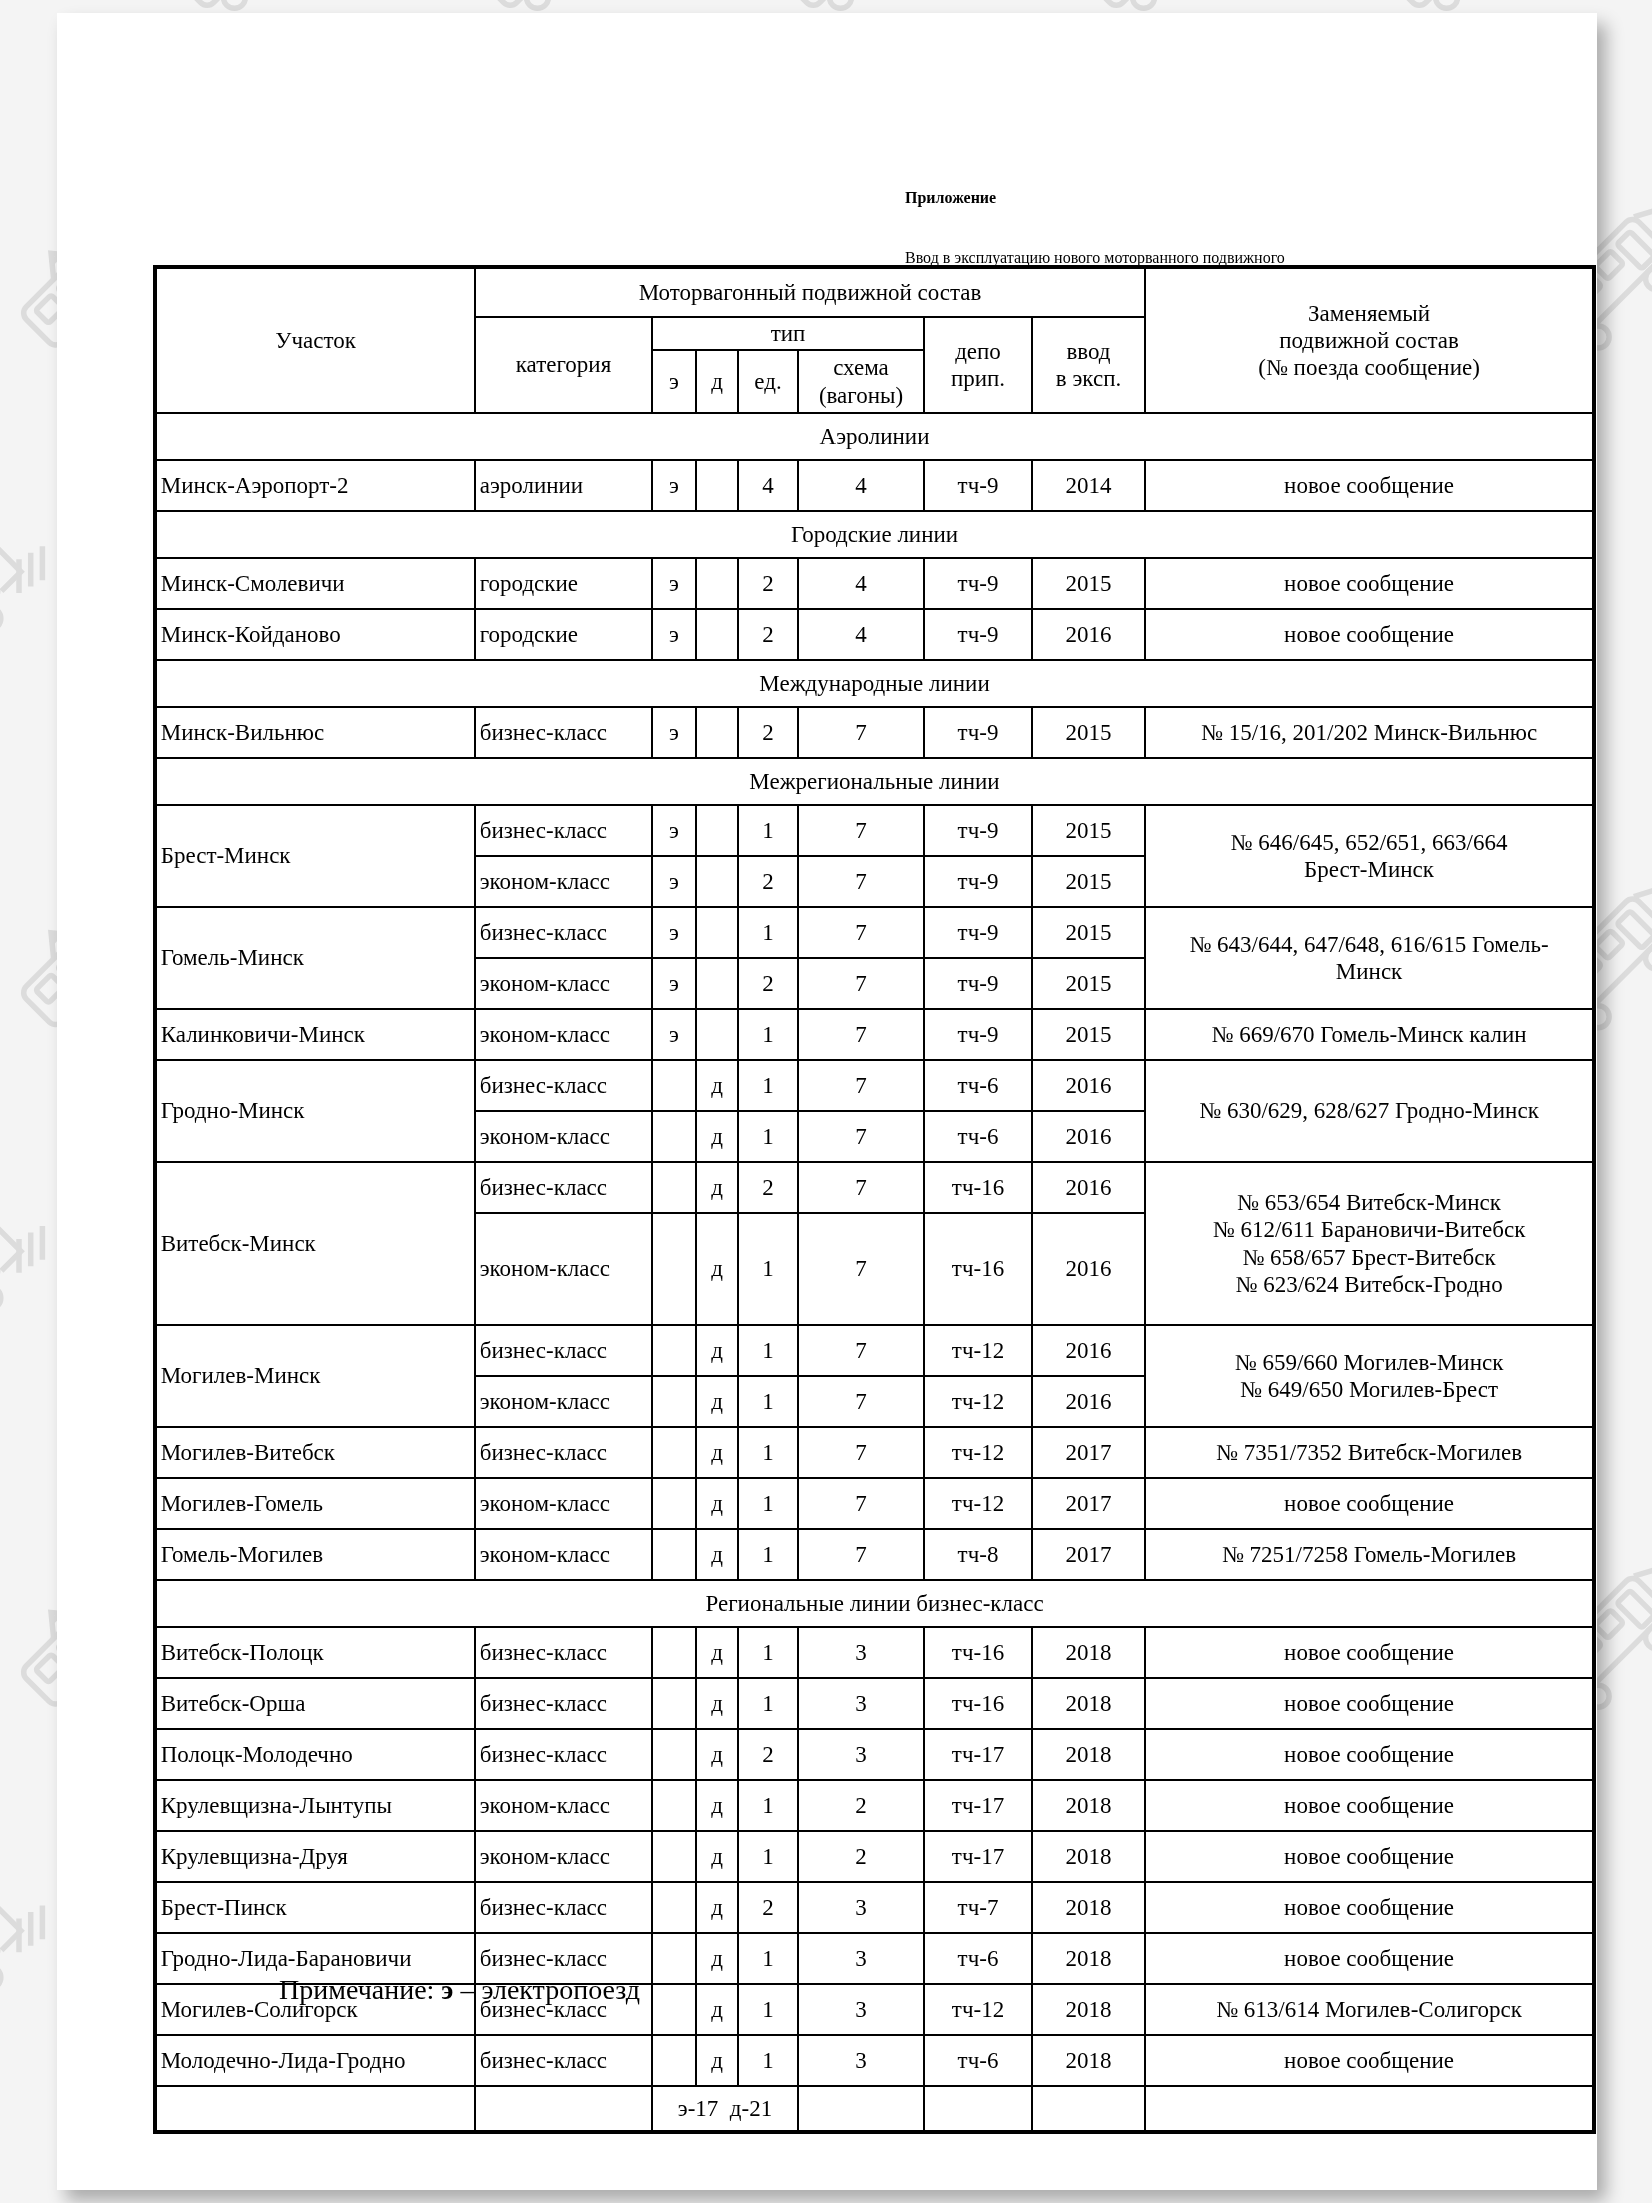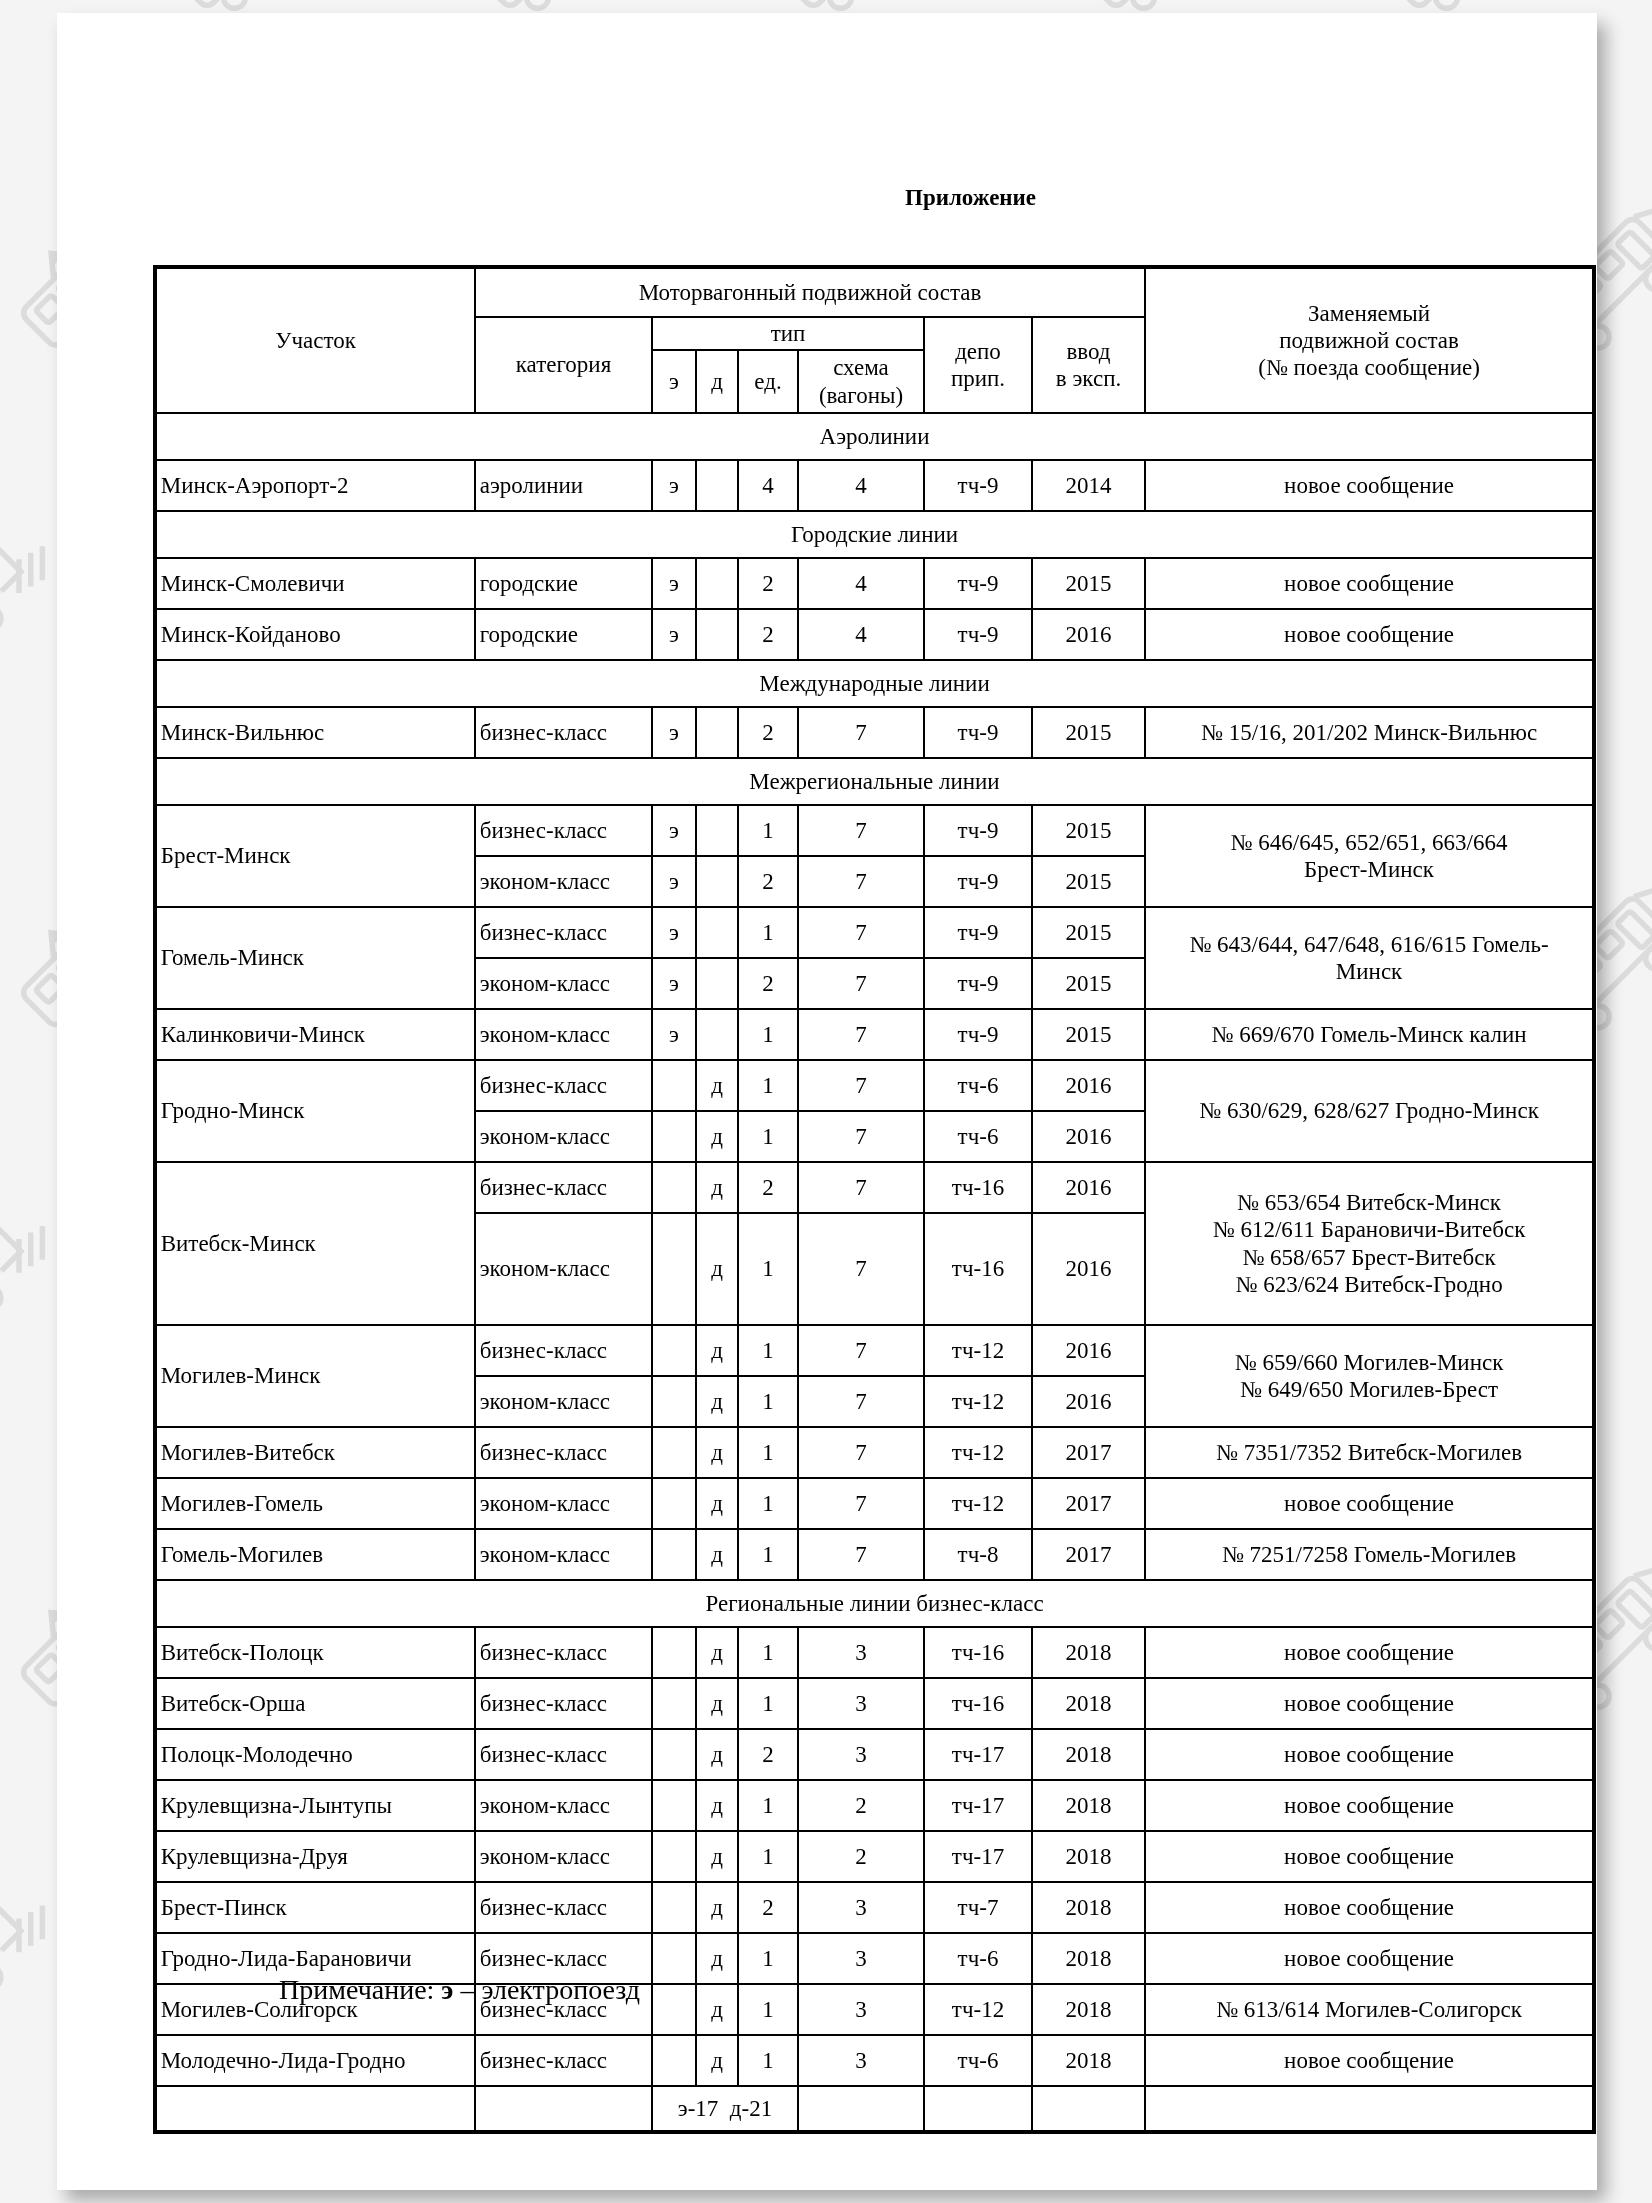--- a/index.html
+++ b/index.html
@@ -11,21 +11,21 @@
   }
   #bg-pattern{position:absolute;left:0;top:0;width:1653px;height:2204px;z-index:0;}
   #page{
     position:absolute;left:57px;top:13px;width:1540px;height:2177px;
     background:#ffffff;z-index:1;
     box-shadow:9.2px 11px 16.5px rgba(0,0,0,0.30);
   }
   
   #title-block{
     position:absolute;left:848px;top:140px;width:680px;
-    font-size:23px;line-height:30px;white-space:pre-line;
+    font-size:16px;line-height:30px;white-space:pre-line;
   }
   #title-block .t-head{font-weight:bold;}
   
   #main-table{
     position:absolute;left:96px;top:252px;
     border-collapse:collapse;table-layout:fixed;width:1439px;
     font-size:23px;line-height:1.18;
   }
   #main-table td,#main-table th{
     border:2.8px solid #000;padding:0 3.7px;vertical-align:middle;
@@ -134,20 +134,21 @@
       <use href="#trainsym" transform="translate(1325,2450) rotate(-45 110 60)"></use>
       <use href="#trainsym" transform="translate(1655,2450) rotate(-45 110 60)"></use>
       <use href="#trainsym" transform="translate(1985,2450) rotate(-45 110 60)"></use>
     </g>
 </svg>
 
 <div id="page">
 
   <div id="title-block">
     <div class="t-head">Приложение</div>
+    <div>Ввод в эксплуатацию  нового моторванного подвижного</div>
   </div>
 
   <table id="main-table">
     <colgroup>
       <col style="width:320px">
         <col style="width:177px">
         <col style="width:44px">
       <col style="width:42px">
         <col style="width:60px">
         <col style="width:126px">

